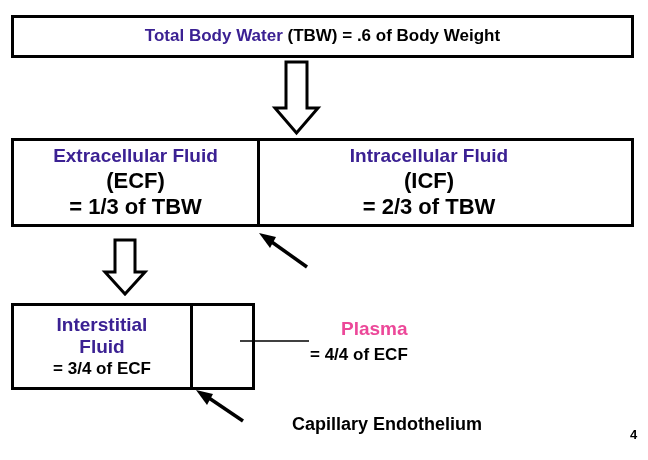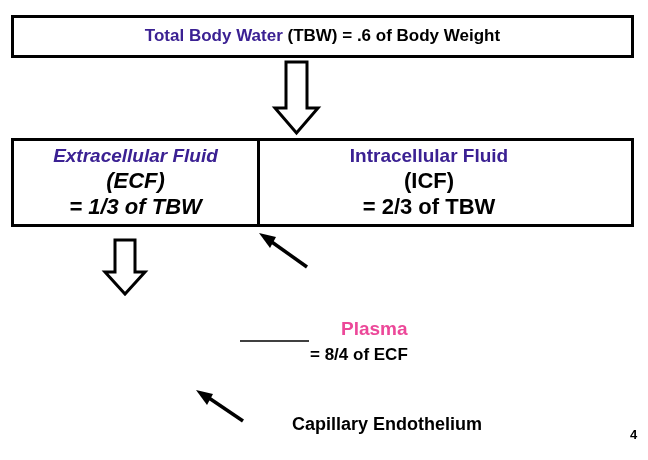--- a/index.html
+++ b/index.html
@@ -92,36 +92,47 @@
     <div id="title-box-inner">
       <span class="line t-title">
         <span class="purple">Total Body Water</span><span class="black"> (TBW) = .6 of Body Weight</span>
       </span>
     </div>
   </div>
 
   <div class="box" style="left:11px; top:138px; width:623px; height:89px;">
     <div class="divider" style="left:243px; top:0px; height:83px;"></div>
 
-    <div class="cell" style="left:0px; top:0px; width:243px; height:83px;font-style:italic;">
+    <div class="cell" style="left:0px; top:0px; width:243px; height:83px;">
       <span class="line t-head purple">Extracellular Fluid</span>
       <span class="line t-sub black">(ECF)</span>
       <span class="line t-sub black">= 1/3 of TBW</span>
     </div>
 
     <div class="cell" style="left:246px; top:0px; width:338px; height:83px;">
       <span class="line t-head purple">Intracellular Fluid</span>
       <span class="line t-sub black">(ICF)</span>
       <span class="line t-sub black">= 2/3 of TBW</span>
     </div>
   </div>
 
+  <div class="box" style="left:11px; top:303px; width:244px; height:87px;">
+    <div class="divider" style="left:176px; top:0px; height:81px;"></div>
+
+    <div class="cell" style="left:0px; top:0px; width:176px; height:81px;">
+      <span class="line t-head purple">Interstitial</span>
+      <span class="line t-head purple">Fluid</span>
+      <span class="line t-small black">= 3/4 of ECF</span>
+    </div>
+
+    <div class="cell" style="left:179px; top:0px; width:59px; height:81px;"></div>
+  </div>
 
   <div class="anno t-head pink" style="left:341px; top:318px;">Plasma</div>
-  <div class="anno t-small black" style="left:310px; top:345px;">= 8/4 of ECF</div>
+  <div class="anno t-small black" style="left:310px; top:345px;">= 4/4 of ECF</div>
 
   <div class="anno t-anno black" style="left:248px; top:414px;margin-left:44px;">Capillary Endothelium</div>
 
   <div class="anno t-page black" style="left:630px; top:427px;">4</div>
 
   <svg id="overlay" viewBox="0 0 648 460">
 
     <g>
       <polygon points="286,62 307,62 307,108 318,108 296.5,133 275,108 286,108" fill="#ffffff" stroke="#000000" stroke-width="3" stroke-linejoin="miter"></polygon>
     </g>

